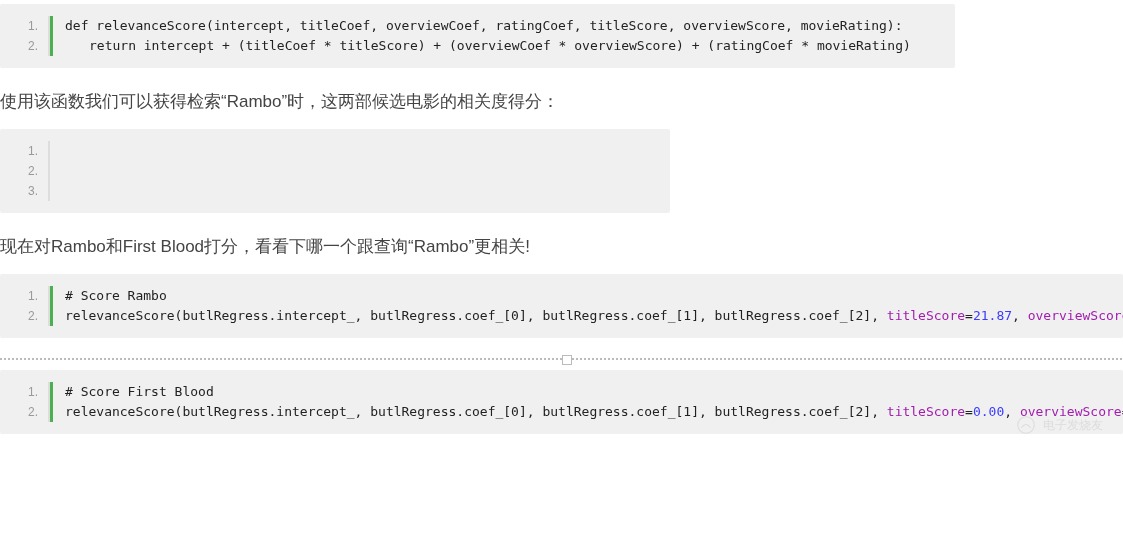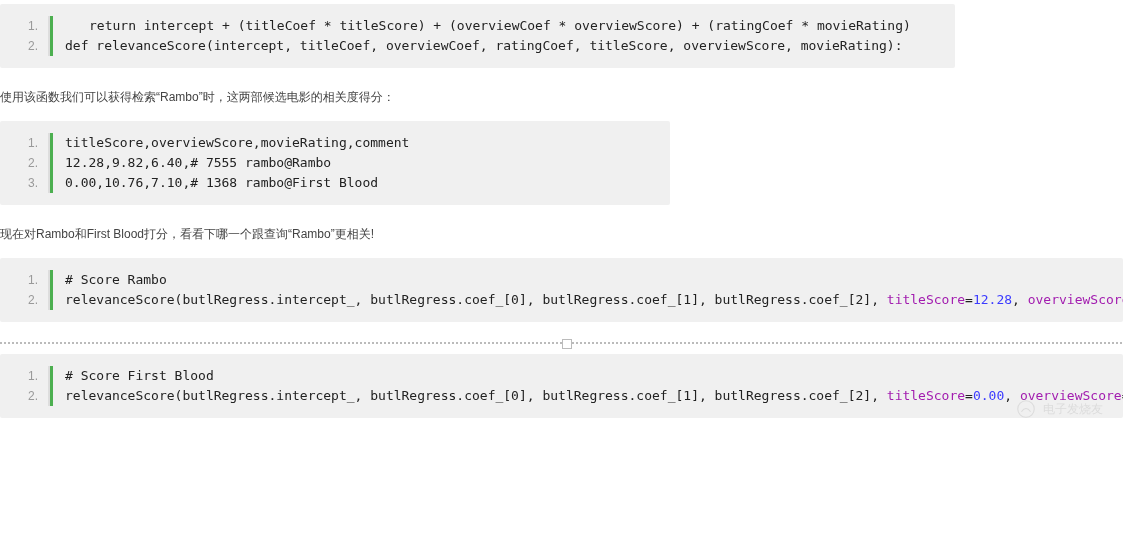--- a/index.html
+++ b/index.html
@@ -43,21 +43,21 @@
     flex: 1;
   }
   .code-body .cl {
     line-height: 20px;
     height: 20px;
   }
   .code-body .cl .indent { display:inline-block; width: 24px; }
   .prose {
     margin: 18px 0 14px 0;
     color: #444;
-    font-size: 12px;
+    font-size: 17px;
     line-height: 1.6;
   }
   .tok-named { color: #a21caf; }
   .tok-num   { color: #3b3bff; }
   .sep-line {
     height: 2px;
     background-image: linear-gradient(90deg, #bbb 50%, transparent 50%);
     background-size: 4px 2px;
     margin: 6px 0 10px 0;
     width: 100%;
@@ -87,50 +87,45 @@
 </style>
 </head>
 <body>
 
 <div class="code-block narrow2">
   <div class="gutter">
     <div class="ln">1.</div>
     <div class="ln">2.</div>
   </div>
   <div class="code-body">
+    <div class="cl">def relevanceScore(intercept, titleCoef, overviewCoef, ratingCoef, titleScore, overviewScore, movieRating):</div>
     <div class="cl"><span class="indent"></span><span>return intercept + (titleCoef * titleScore) + (overviewCoef * overviewScore) + (ratingCoef * movieRating)</span></div>
-    <div class="cl">def relevanceScore(intercept, titleCoef, overviewCoef, ratingCoef, titleScore, overviewScore, movieRating):</div>
   </div>
 </div>
 
 <p class="prose">使用该函数我们可以获得检索“Rambo”时，这两部候选电影的相关度得分：</p>
 
 <div class="code-block narrow">
   <div class="gutter">
     <div class="ln">1.</div>
     <div class="ln">2.</div>
     <div class="ln">3.</div>
-  </div>
-  <div class="code-body">
-    <div class="cl">titleScore,overviewScore,movieRating,comment</div>
-    <div class="cl">12.28,9.82,6.40,# 7555  rambo@Rambo</div>
-    <div class="cl">0.00,10.76,7.10,# 1368  rambo@First Blood</div>
   </div>
 </div>
 
 <p class="prose">现在对Rambo和First Blood打分，看看下哪一个跟查询“Rambo”更相关!</p>
 
 <div class="code-block">
   <div class="gutter">
     <div class="ln">1.</div>
     <div class="ln">2.</div>
   </div>
   <div class="code-body">
     <div class="cl"># Score Rambo</div>
-    <div class="cl"><span>relevanceScore(butlRegress.intercept_, butlRegress.coef_[0], butlRegress.coef_[1], butlRegress.coef_[2], </span><span class="tok-named">titleScore</span><span>=</span><span class="tok-num">12.28</span><span>, </span><span class="tok-named">overviewScore</span></div>
+    <div class="cl"><span>relevanceScore(butlRegress.intercept_, butlRegress.coef_[0], butlRegress.coef_[1], butlRegress.coef_[2], </span><span class="tok-named">titleScore</span><span>=</span><span class="tok-num">21.87</span><span>, </span><span class="tok-named">overviewScore</span></div>
   </div>
 </div>
 
 <div class="sep-line"></div>
 
 <div class="code-block">
   <div class="gutter">
     <div class="ln">1.</div>
     <div class="ln">2.</div>
   </div>

